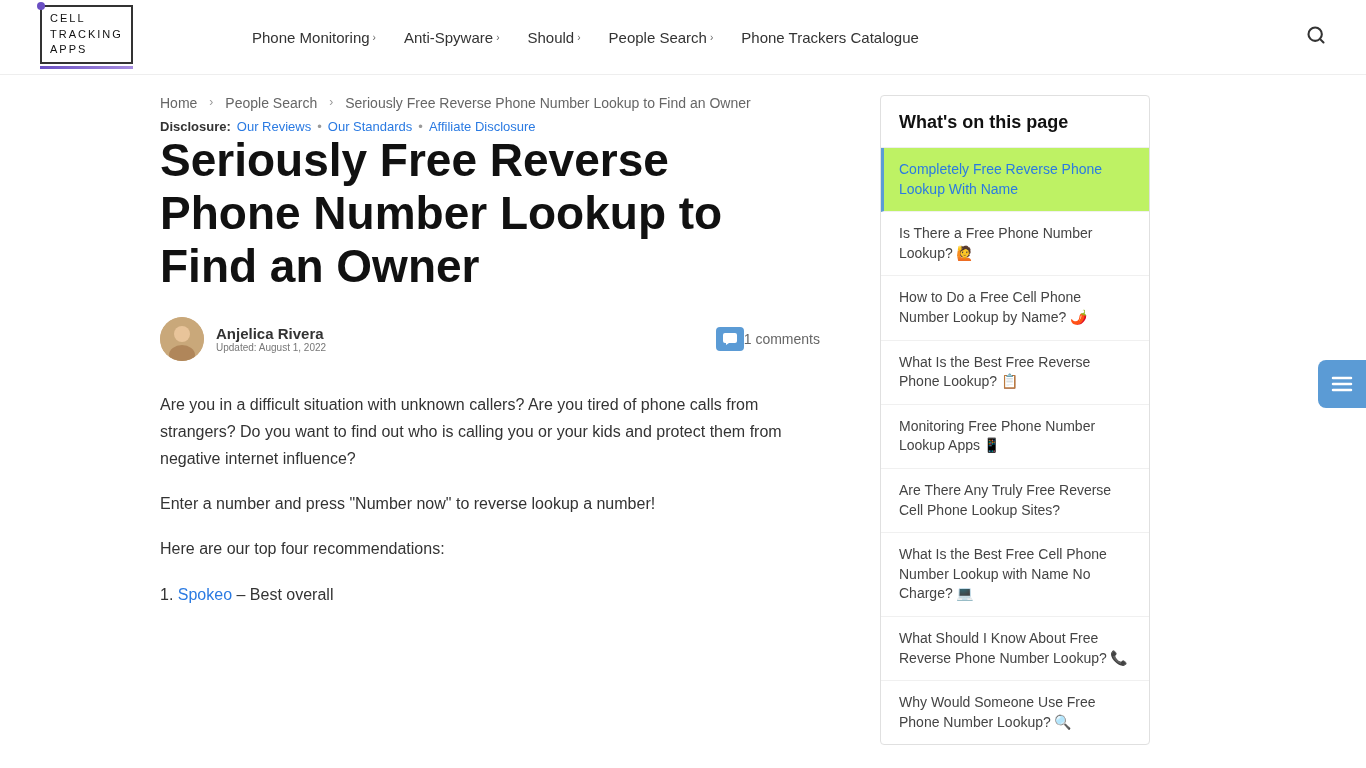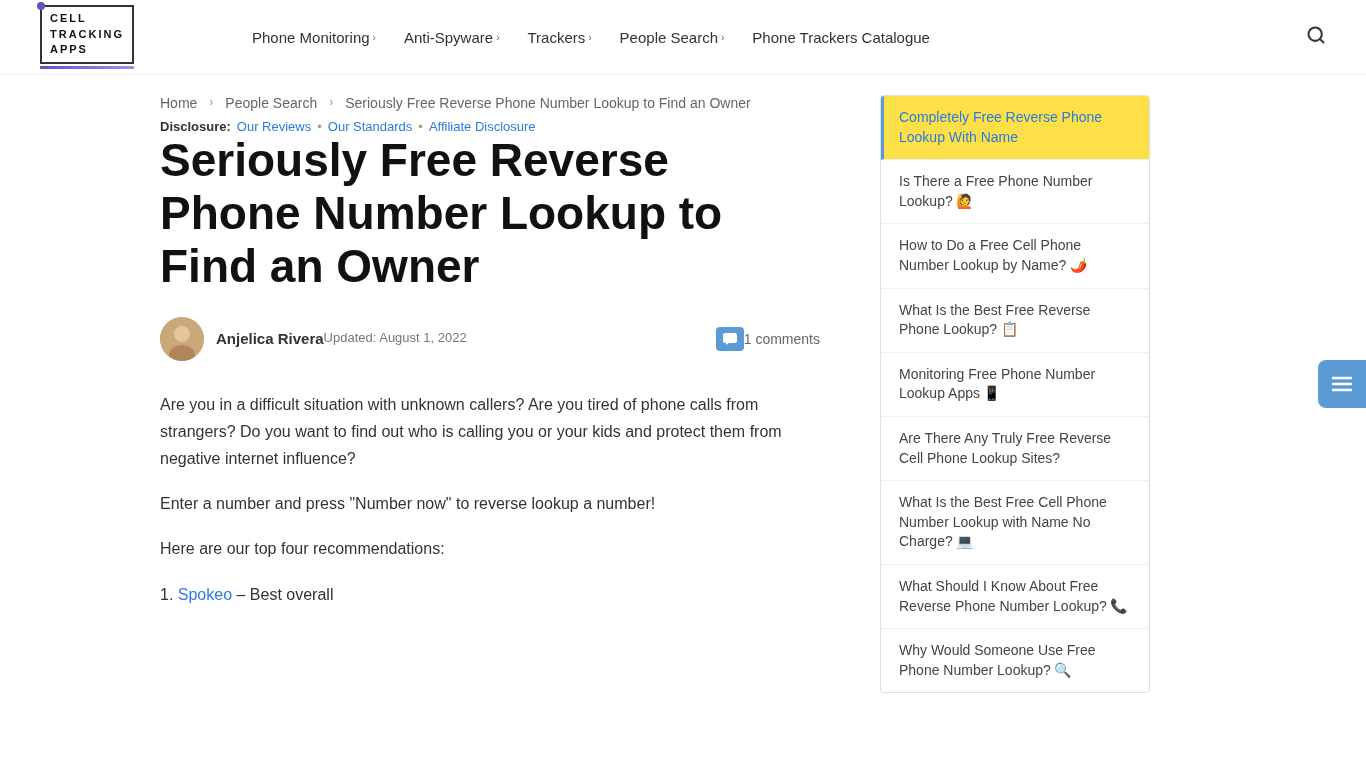--- a/index.html
+++ b/index.html
@@ -28,21 +28,21 @@
     .logo-box::before {
       content: '';
       position: absolute;
       top: -5px; left: -5px;
       width: 8px; height: 8px;
       background: #6a4fc3;
       border-radius: 50%;
     }
     .logo-text {
       font-size: 11px;
-      font-weight: 700;
+      font-weight: 400;
       letter-spacing: 2px;
       line-height: 1.4;
       color: #111;
     }
     .logo-underline {
       height: 3px;
       background: linear-gradient(to right, #6a4fc3, #a78de0);
       margin-top: 2px;
     }
     nav {
@@ -140,23 +140,23 @@
       width: 44px;
       height: 44px;
       border-radius: 50%;
       background: #c9a87a;
       overflow: hidden;
       display: flex;
       align-items: center;
       justify-content: center;
       font-size: 22px;
     }
-    .author-info { display: flex; flex-direction: row; }
+    .author-info { display: flex; flex-direction: column; }
     .author-name { font-weight: 600; font-size: 15px; color: #333; }
-    .author-date { font-size: 13px; color: #777; }
+    .author-date { font-size: 10px; color: #777; }
     .comment-area {
       display: flex;
       align-items: center;
       color: #666;
       font-size: 14px;
     }
     .comment-icon {
       width: 28px;
       height: 24px;
       background: #5b9bd5;
@@ -197,21 +197,21 @@
     }
     .sidebar-item {
       padding: 12px 18px;
       border-bottom: 1px solid #f0f0f0;
       font-size: 14px;
       line-height: 1.4;
       cursor: pointer;
     }
     .sidebar-item:last-child { border-bottom: none; }
     .sidebar-item.active {
-      background: #fde047;
+      background: #bef264;
       border-left: 3px solid #5b9bd5;
       padding-left: 15px;
     }
     .sidebar-item.active a { color: #2a7ae2; font-weight: 500; }
     .sidebar-item a { color: #444; text-decoration: none; }
 
     
     .float-btn {
       position: fixed;
       right: 0;
@@ -248,21 +248,21 @@
   <nav>
     <div class="nav-item">
       <span>Phone Monitoring</span>
       <span class="nav-chevron">›</span>
     </div>
     <div class="nav-item">
       <span>Anti-Spyware</span>
       <span class="nav-chevron">›</span>
     </div>
     <div class="nav-item">
-      <span>Trackers</span>
+      <span>Should</span>
       <span class="nav-chevron">›</span>
     </div>
     <div class="nav-item">
       <span>People Search</span>
       <span class="nav-chevron">›</span>
     </div>
     <div class="nav-item">
       <span>Phone Trackers Catalogue</span>
     </div>
   </nav>
@@ -332,20 +332,21 @@
         <a href="#">Spokeo</a>
         <span>– Best overall</span>
       </div>
 
     </div>
 
   </main>
 
   <aside class="sidebar">
     <div class="sidebar-box">
+      <div class="sidebar-title">What's on this page</div>
 
       <div class="sidebar-item active">
         <a href="#">Completely Free Reverse Phone Lookup With Name</a>
       </div>
       <div class="sidebar-item">
         <a href="#">Is There a Free Phone Number Lookup? 🙋</a>
       </div>
       <div class="sidebar-item">
         <a href="#">How to Do a Free Cell Phone Number Lookup by Name? 🌶️</a>
       </div>

